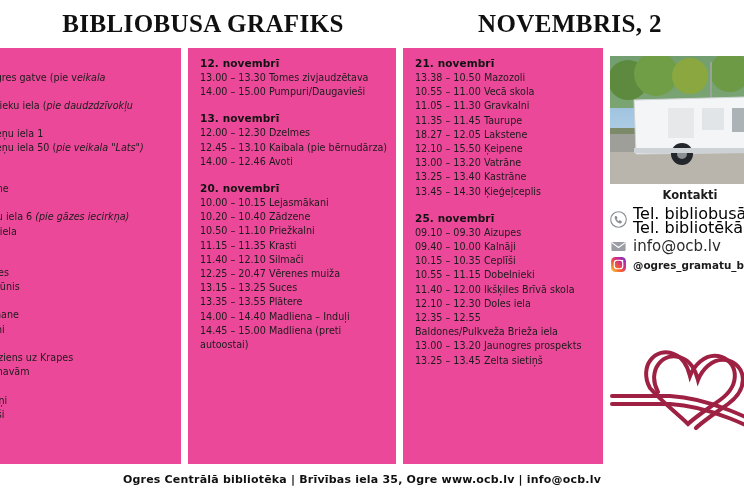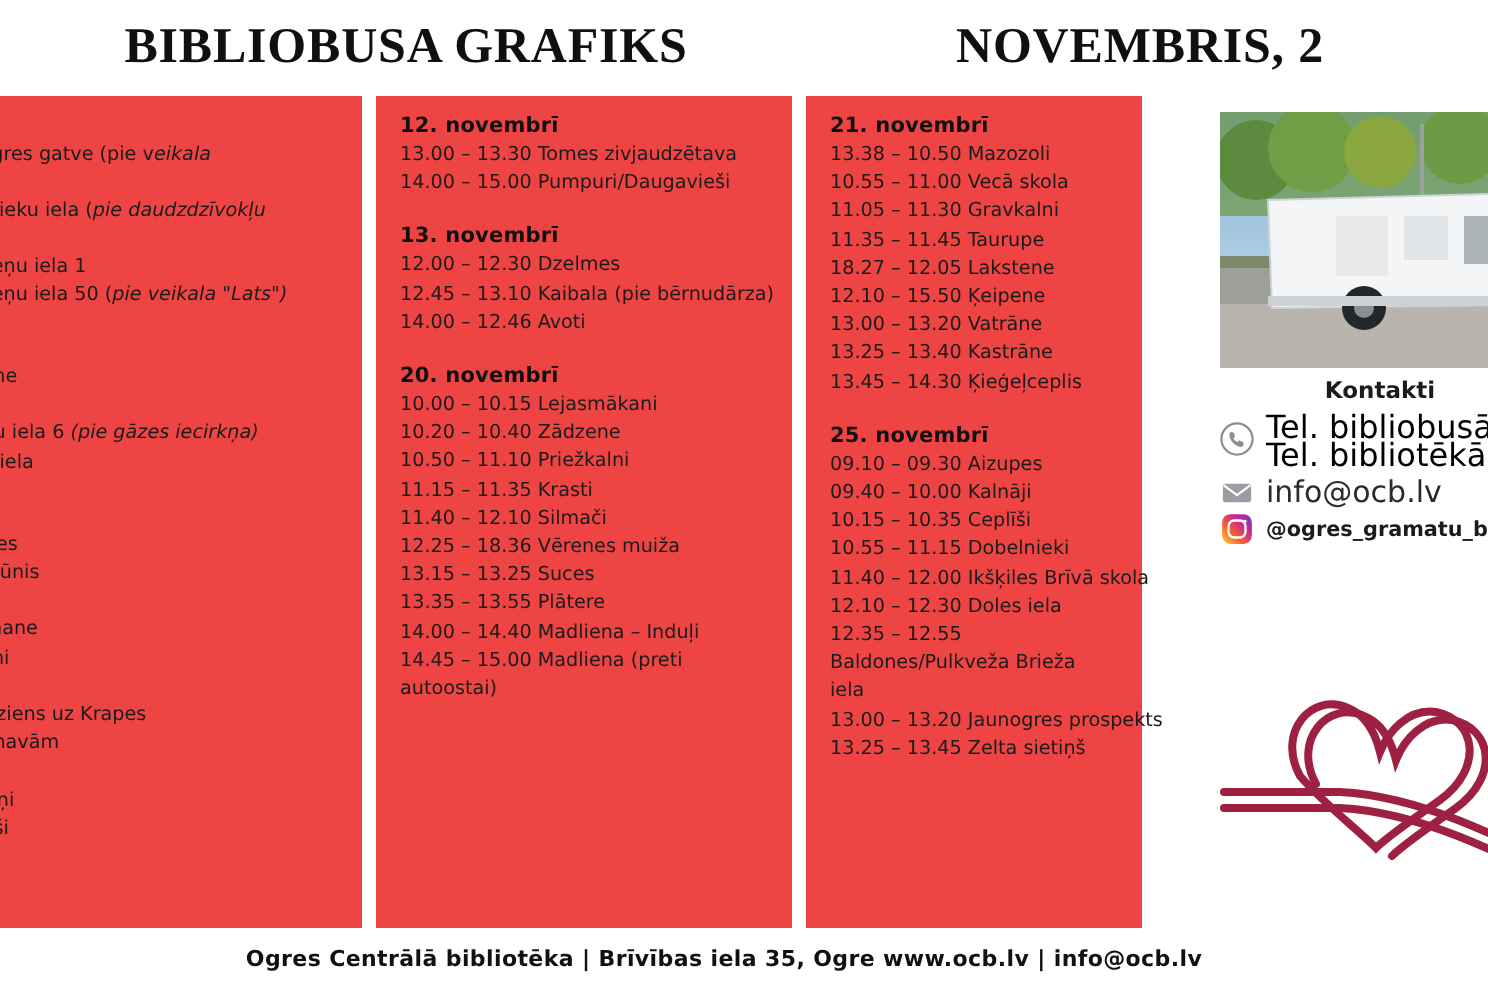--- a/index.html
+++ b/index.html
@@ -27,28 +27,28 @@
   }
   .title-right{
     position:absolute;left:540px;top:6px;width:340px;text-align:left;
     font-family:"Liberation Serif","DejaVu Serif",serif;
     font-size:25px;font-weight:bold;color:#101010;letter-spacing:.4px;
     white-space:nowrap;
   }
   
   .col{
     position:absolute;top:48px;
-    background:#ef4444;
+    background:#ec4899;
     box-sizing:border-box;
     padding:9px 30px 10px 12px;
     color:#161616;
   }
   #col1{left:0px;   width:243px;height:416px;}
   #col2{left:250px; width:208px;height:416px;}
-  #col3{left=0;left:465px; width:168px;height:416px;}
+  #col3{left=0;left:465px; width:200px;height:416px;}
   .daterow{margin:0 0 2px 0;}
   .date{
     font-size:10.5px;font-weight:bold;color:#111;
     margin:0 0 2px 0;letter-spacing:.1px;
   }
   .entry{
     font-size:9.6px;line-height:14.2px;color:#1b1b1b;
     white-space:nowrap;margin:0;
   }
   .entry .it{font-style:italic;}
@@ -147,21 +147,21 @@
         <div class="entry">14.00 – 12.46 Avoti</div>
       </div>
       <div class="gap"></div>
       <div class="daterow">
         <div class="date">20. novembrī</div>
         <div class="entry">10.00 – 10.15 Lejasmākani</div>
         <div class="entry">10.20 – 10.40 Zādzene</div>
         <div class="entry">10.50 – 11.10 Priežkalni</div>
         <div class="entry">11.15 – 11.35 Krasti</div>
         <div class="entry">11.40 – 12.10 Silmači</div>
-        <div class="entry">12.25 – 18.36 Vērenes muiža</div>
+        <div class="entry">12.25 – 20.47 Vērenes muiža</div>
         <div class="entry">13.15 – 13.25 Suces</div>
         <div class="entry">13.35 – 13.55 Plātere</div>
         <div class="entry">14.00 – 14.40 Madliena – Induļi</div>
         <div class="entry wrapped">14.45 – 15.00 Madliena (preti autoostai)</div>
       </div>
     </div>
 
   <div class="col" id="col3">
       <div class="daterow">
         <div class="date">21. novembrī</div>

